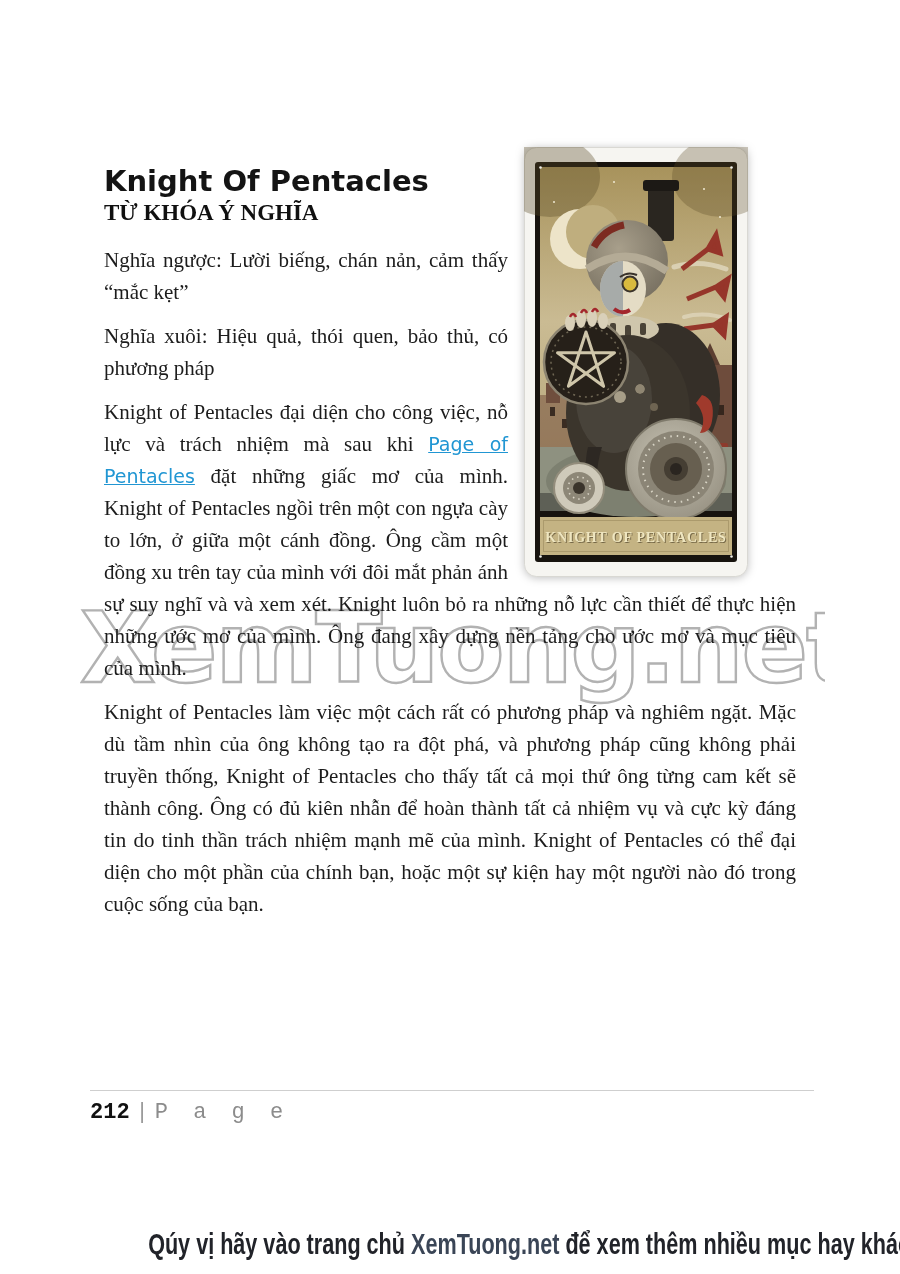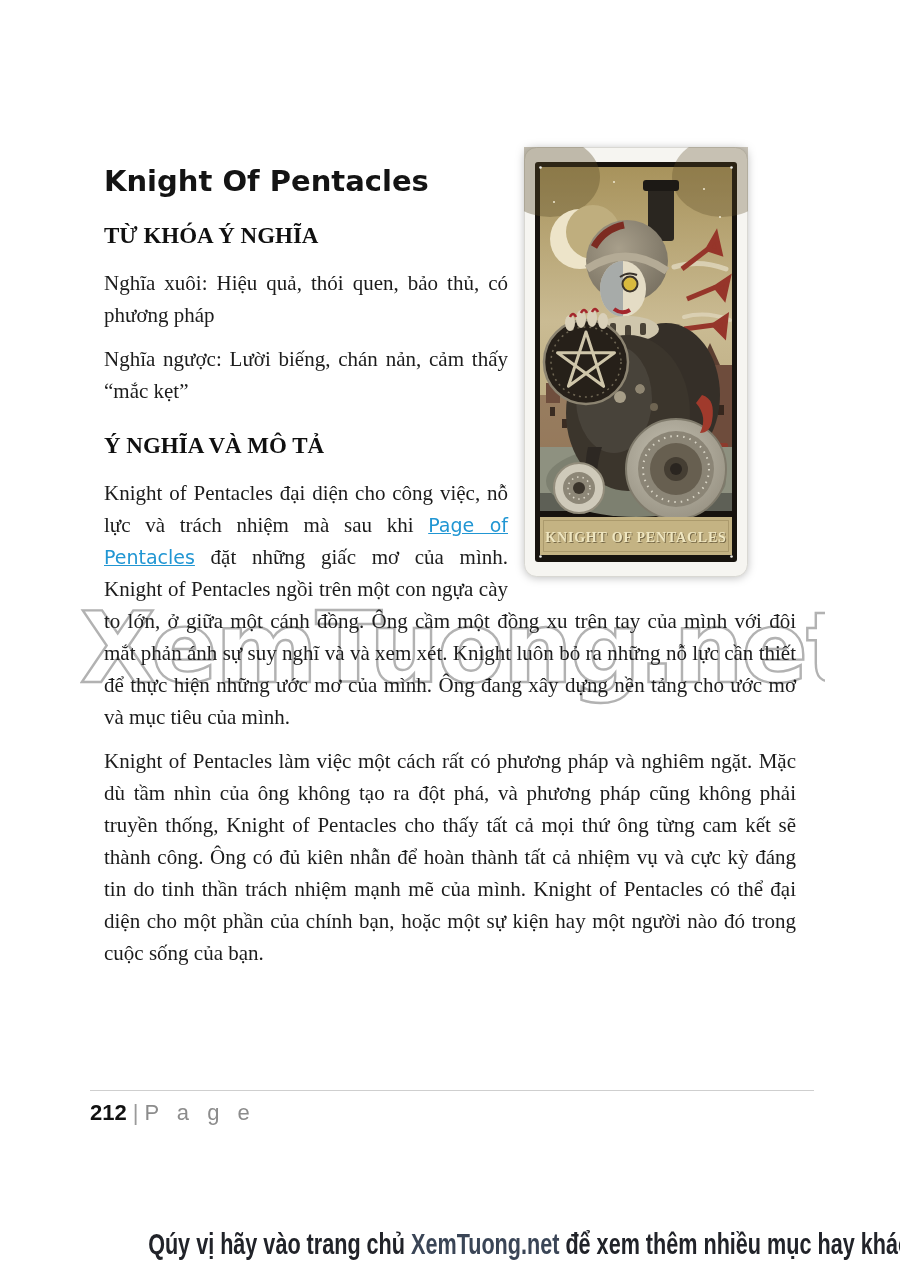--- a/index.html
+++ b/index.html
@@ -17,42 +17,42 @@
     position:relative; z-index:1;
     padding:165px 104px 0 104px;
   }
   h1.doc-title {
     font-family:"DejaVu Sans","Liberation Sans",sans-serif;
     font-weight:bold; font-size:29px; line-height:32px; color:#141414;
   }
   h2.sec-heading {
     font-family:"Liberation Serif",serif;
     font-weight:bold; font-size:23px; line-height:30px; color:#101010;
-    margin:24px 0 16px 0;
+    margin:1px 0 16px 0;
   }
   p.body-text {
     font-size:21px; line-height:32px; text-align:justify; margin:0 0 12px 0;
   }
   a.inline-link {
     font-family:"DejaVu Sans","Liberation Sans",sans-serif;
     font-size:19px; color:#2196d3; text-decoration:underline; cursor:pointer;
   }
   
   .card-float {
     float:right; width:288px; height:412px; position:relative;
   }
   .tarot-card {
     position:absolute; top:-18px; left:16px; width:224px; height:430px;
     filter:drop-shadow(0 1px 4px rgba(0,0,0,0.25));
   }
   
   .page-footer {
     position:absolute; left:90px; right:86px; top:1090px; z-index:1;
     border-top:1px solid #cfcfcf; padding-top:9px;
-    font-family:Liberation Sans, sans-serif; font-size:22px;
+    font-family:Liberation Mono, monospace; font-size:22px;
   }
   .page-num { font-weight:bold; color:#111; }
   .page-sep { color:#9a9a9a; padding:0 6px; }
   .page-word { color:#8c8c8c; letter-spacing:6px; }
   
   .bottom-bar {
     position:absolute; left:0; top:1224px; width:900px; text-align:center; z-index:1;
   }
   .bottom-bar .bar-inner {
     display:inline-block; white-space:nowrap;
@@ -205,24 +205,23 @@
         <circle cx="16.5" cy="20.5" r="1.3" fill="#efefe9"></circle>
         <circle cx="207.5" cy="20.5" r="1.3" fill="#efefe9"></circle>
         <circle cx="16.5" cy="409.5" r="1.3" fill="#efefe9"></circle>
         <circle cx="207.5" cy="409.5" r="1.3" fill="#efefe9"></circle>
       </svg>
     </div>
 
     <h1 class="doc-title">Knight Of Pentacles</h1>
 
     <h2 class="sec-heading">TỪ KHÓA Ý NGHĨA</h2>
+    <p class="body-text">Nghĩa ngược: Lười biếng, chán nản, cảm thấy “mắc kẹt”</p>
     <p class="body-text">Nghĩa xuôi: Hiệu quả, thói quen, bảo thủ, có phương pháp</p>
-    <p class="body-text">Nghĩa ngược: Lười biếng, chán nản, cảm thấy “mắc kẹt”</p>
-
-    <h2 class="sec-heading">Ý NGHĨA VÀ MÔ TẢ</h2>
+
     <p class="body-text"><span>Knight of Pentacles đại diện cho công việc, nỗ lực và trách nhiệm mà sau khi </span><a class="inline-link" href="#">Page of Pentacles</a><span> đặt những giấc mơ của mình. Knight of Pentacles ngồi trên một con ngựa cày to lớn, ở giữa một cánh đồng. Ông cầm một đồng xu trên tay của mình với đôi mắt phản ánh sự suy nghĩ và và xem xét. Knight luôn bỏ ra những nỗ lực cần thiết để thực hiện những ước mơ của mình. Ông đang xây dựng nền tảng cho ước mơ và mục tiêu của mình.</span></p>
 
     <p class="body-text">Knight of Pentacles làm việc một cách rất có phương pháp và nghiêm ngặt. Mặc dù tầm nhìn của ông không tạo ra đột phá, và phương pháp cũng không phải truyền thống, Knight of Pentacles cho thấy tất cả mọi thứ ông từng cam kết sẽ thành công. Ông có đủ kiên nhẫn để hoàn thành tất cả nhiệm vụ và cực kỳ đáng tin do tinh thần trách nhiệm mạnh mẽ của mình. Knight of Pentacles có thể đại diện cho một phần của chính bạn, hoặc một sự kiện hay một người nào đó trong cuộc sống của bạn.</p>
 
   </div>
 
   <div class="page-footer">
     <span class="page-num">212</span><span class="page-sep">|</span><span class="page-word">P a g e</span>
   </div>
 

